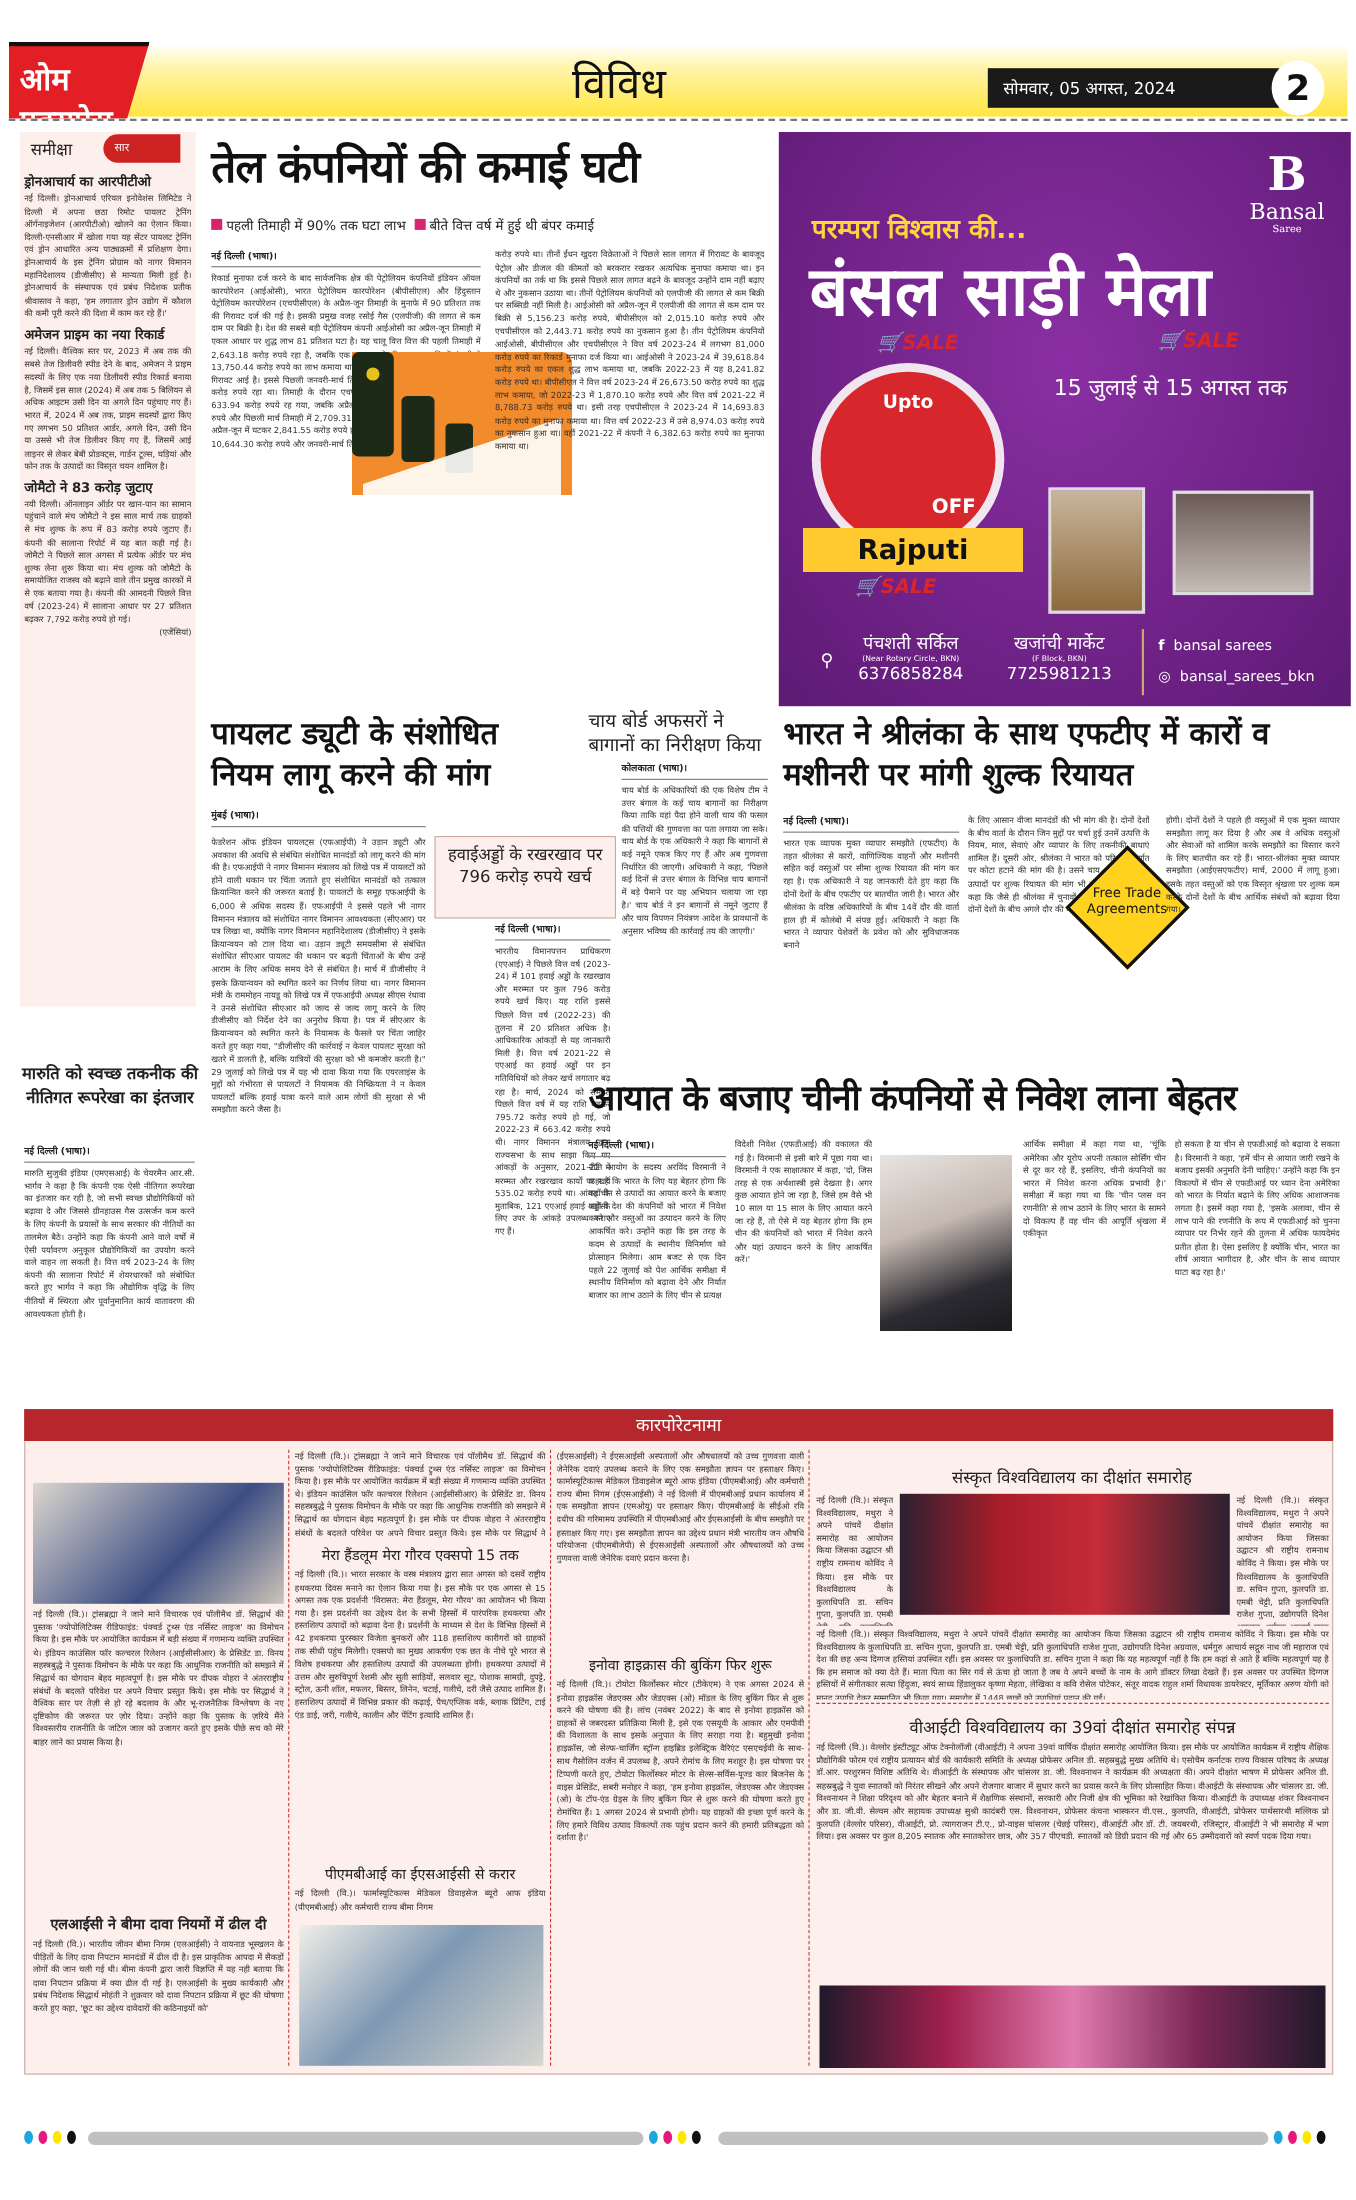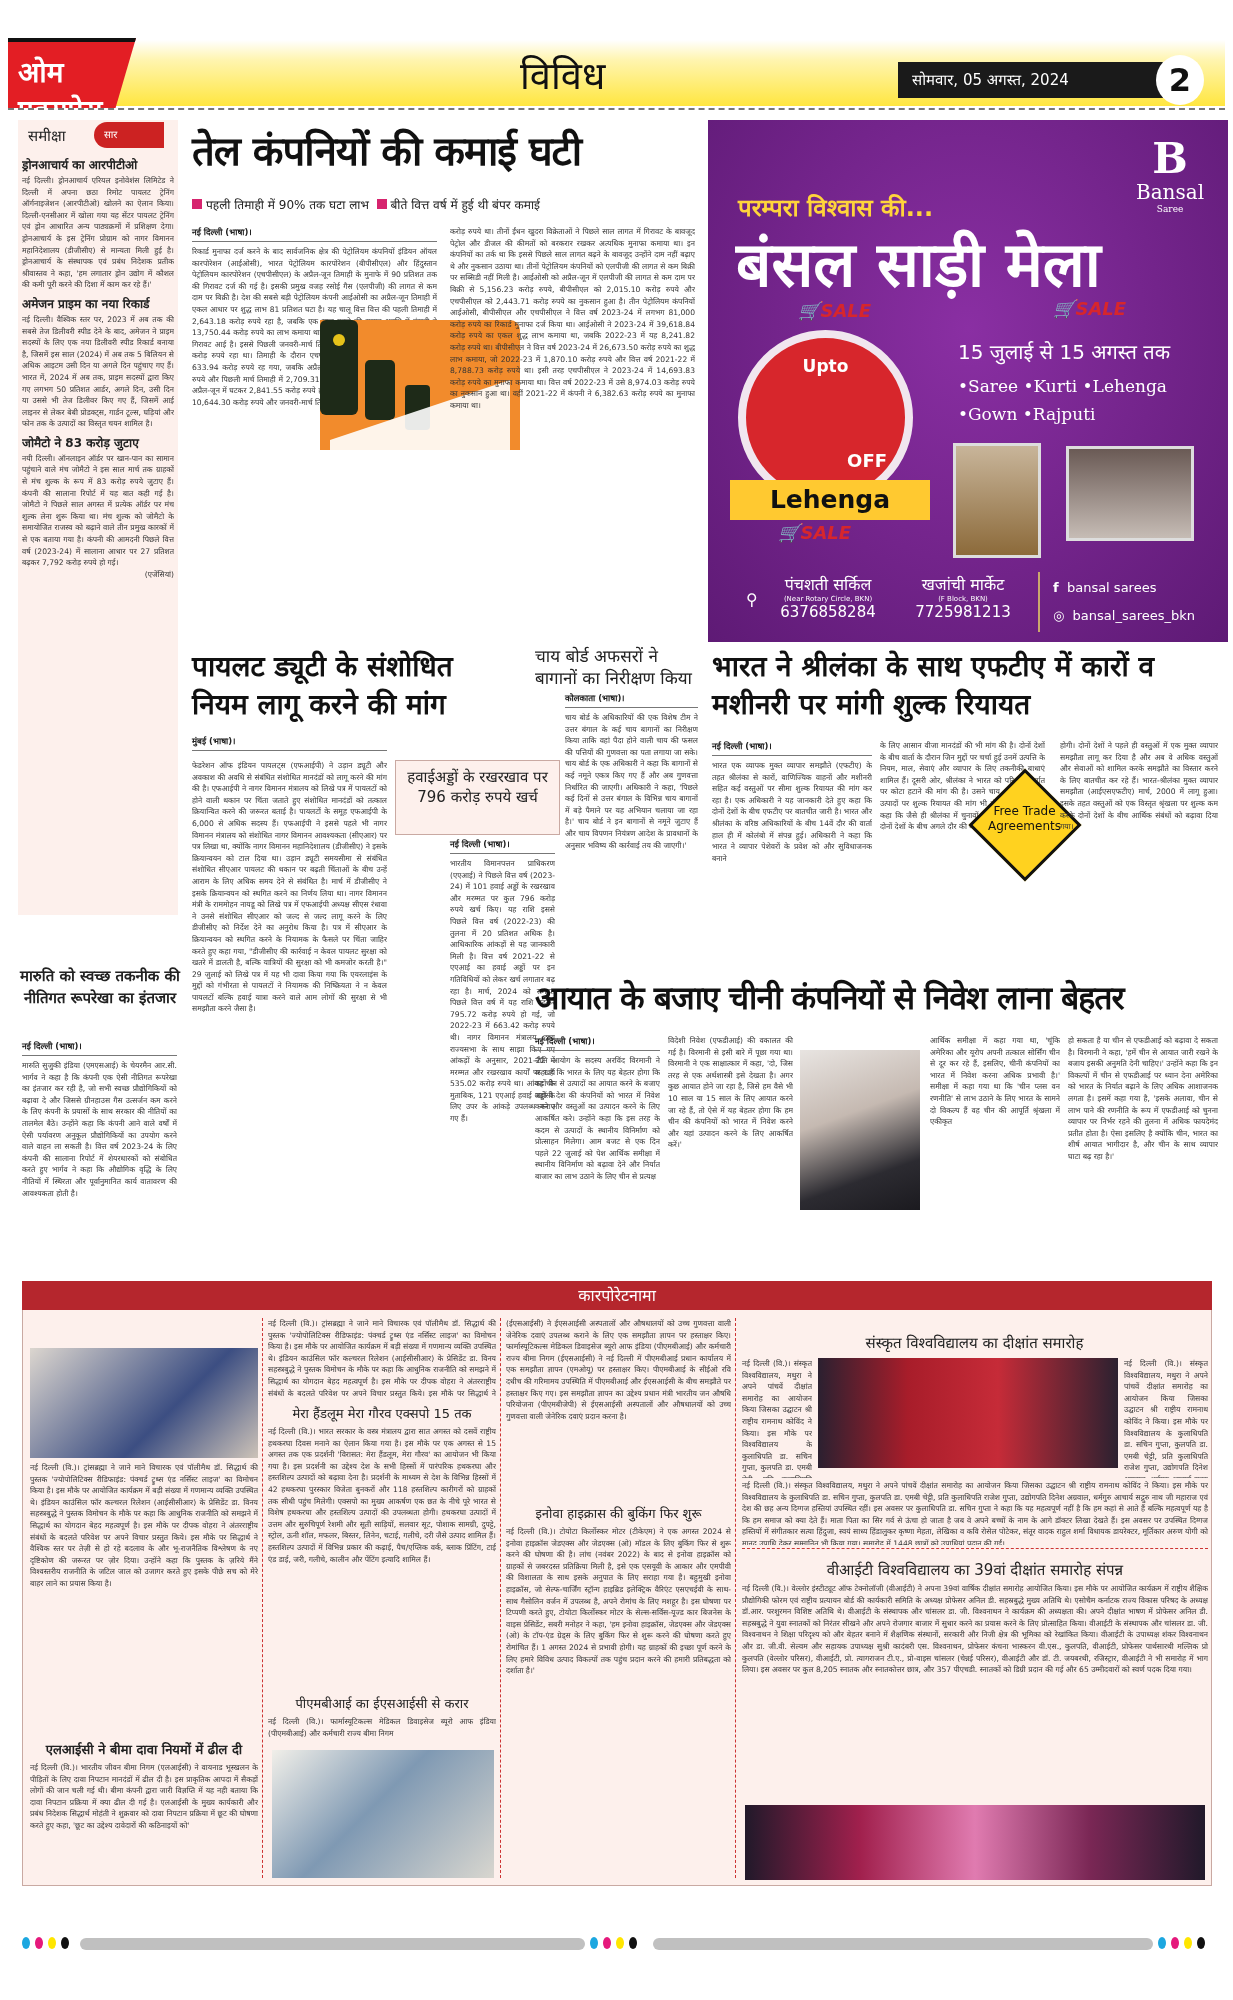--- a/index.html
+++ b/index.html
@@ -130,24 +130,23 @@
     <div style="font-size:9px">Saree</div>
   </div>
   <div class="tag">परम्परा विश्वास की...</div>
   <div class="big">बंसल साड़ी मेला</div>
   <div class="sale" style="left:90px;top:180px">🛒<b>SALE</b></div>
   <div class="sale" style="left:345px;top:178px">🛒<b>SALE</b></div>
   <div class="badge">
     <div class="upto">Upto</div>
     <div style="position:absolute;top:112px;right:18px;font-size:18px;font-weight:bold">OFF</div>
   </div>
-  <div class="banner">Lehenga</div>
+  <div class="banner">Rajputi</div>
   <div class="sale" style="left:70px;top:402px">🛒<b>SALE</b></div>
   <div class="dates">15 जुलाई से 15 अगस्त तक</div>
-  <div class="items">•Saree •Kurti •Lehenga •Gown •Rajputi</div>
   <div class="photo1"></div>
   <div class="photo2"></div>
   <div class="abs" style="left:38px;top:470px;color:#fff;font-size:16px">⚲</div>
   <div class="foot" style="left:60px;width:120px">
     <div class="h">पंचशती सर्किल</div>
     <div class="s">(Near Rotary Circle, BKN)</div>
     <div class="p">6376858284</div>
   </div>
   <div class="foot" style="left:190px;width:130px">
     <div class="h">खजांची मार्केट</div>

